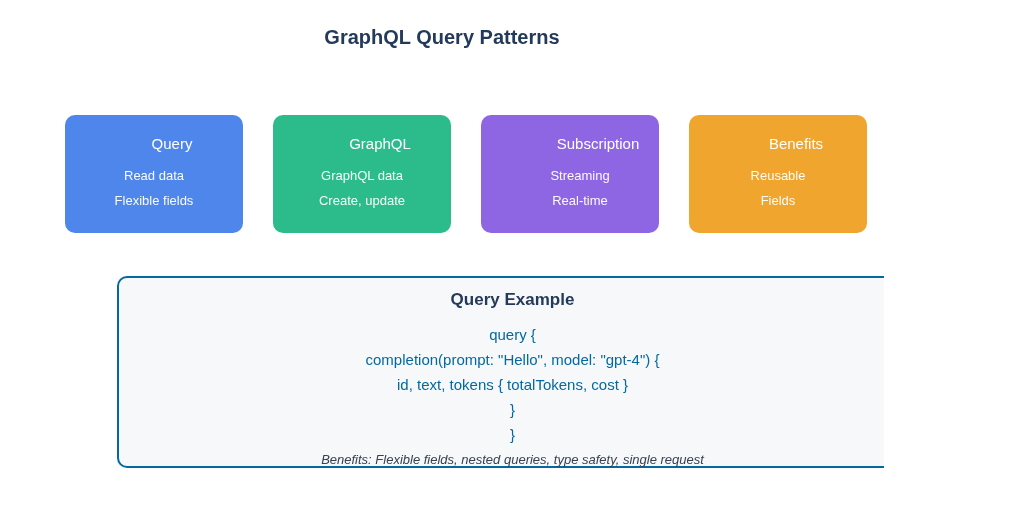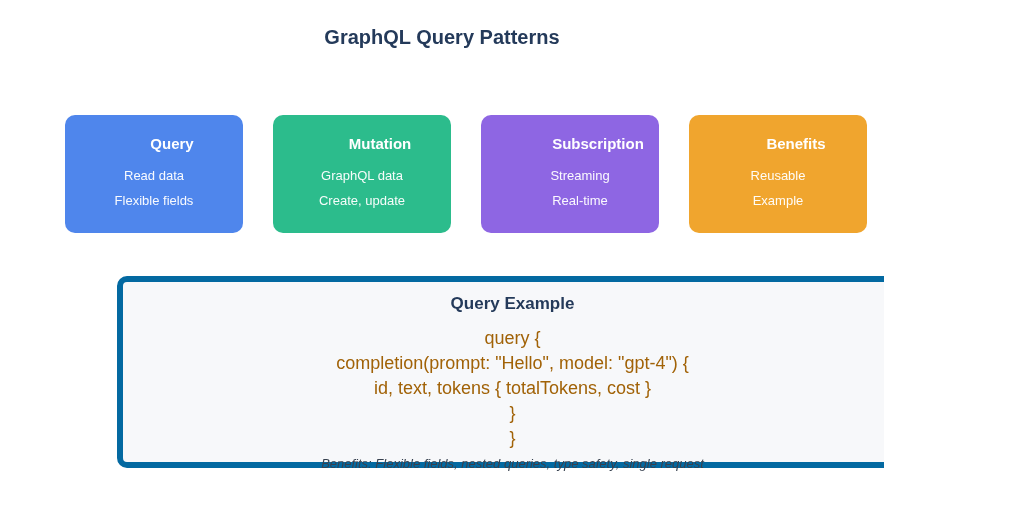--- a/index.html
+++ b/index.html
@@ -37,64 +37,64 @@
     width: 178px;
     height: 118px;
     border-radius: 10px;
     color: #ffffff;
     text-align: center;
     box-sizing: border-box;
     padding-top: 20px;
   }
   .card-title {
     font-size: 15px;
-    font-weight: bold;
+    font-weight: normal;
     line-height: 18px;
     color: #ffffff;
     margin-left: 36px;
   }
   .card-lines {
     margin-top: 10px;
   }
   .card-line {
     font-size: 13px;
     line-height: 25px;
     color: rgba(255,255,255,0.96);
   }
   .example-box {
     position: absolute;
     left: 117px;
     top: 276px;
     width: 791px;
     height: 192px;
     box-sizing: border-box;
     background: #f7f8fa;
-    border: 6px solid #0369a1;
+    border: 2px solid #0369a1;
     border-radius: 10px;
     text-align: center;
   }
   .example-heading {
     position: absolute;
     top: 12px;
     left: 0;
     width: 100%;
     font-size: 17px;
     font-weight: bold;
     color: #243a5a;
   }
   .code-lines {
     position: absolute;
     top: 44px;
     left: 0;
     width: 100%;
   }
   .code-line {
-    font-size: 18px;
+    font-size: 15px;
     line-height: 25px;
-    color: #a16207;
+    color: #0369a1;
   }
   .benefits-line {
     position: absolute;
     top: 169px;
     left: 0;
     width: 100%;
     font-size: 13px;
     line-height: 25px;
     color: #37414f;
     font-style: italic;
@@ -111,40 +111,40 @@
 
     <div class="card" style="background: rgb(79, 134, 236);">
       <div class="card-title">Query</div>
       <div class="card-lines">
         <div class="card-line">Read data</div>
         <div class="card-line">Flexible fields</div>
       </div>
     </div>
 
     <div class="card" style="background: rgb(44, 188, 140);">
-      <div class="card-title">Mutation</div>
+      <div class="card-title">GraphQL</div>
       <div class="card-lines">
         <div class="card-line">GraphQL data</div>
         <div class="card-line">Create, update</div>
       </div>
     </div>
 
     <div class="card" style="background: rgb(142, 102, 227); padding-left: 20px;">
       <div class="card-title">Subscription</div>
       <div class="card-lines">
         <div class="card-line">Streaming</div>
         <div class="card-line">Real-time</div>
       </div>
     </div>
 
     <div class="card" style="background: rgb(240, 165, 46);">
       <div class="card-title">Benefits</div>
       <div class="card-lines">
         <div class="card-line">Reusable</div>
-        <div class="card-line">Example</div>
+        <div class="card-line">Fields</div>
       </div>
     </div>
 
   </div>
 
   <div class="example-box">
     <div class="example-heading">Query Example</div>
     <div class="code-lines">
       <div class="code-line">query {</div>
       <div class="code-line">completion(prompt: "Hello", model: "gpt-4") {</div>

